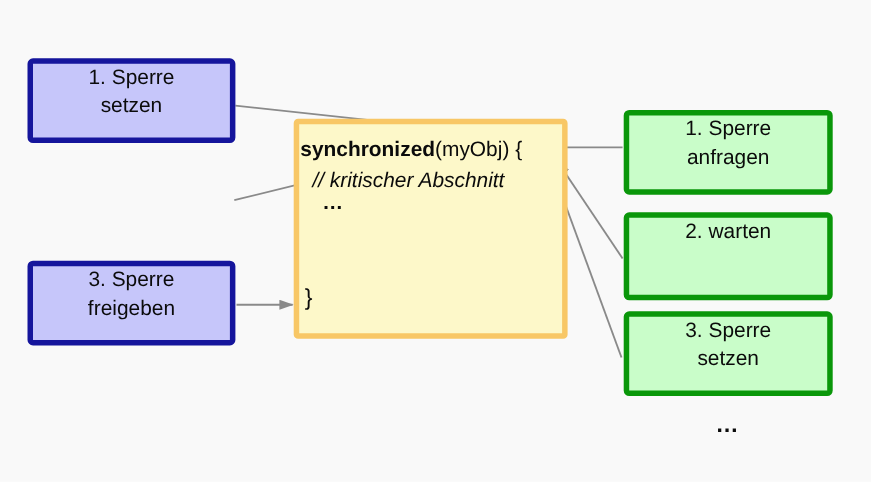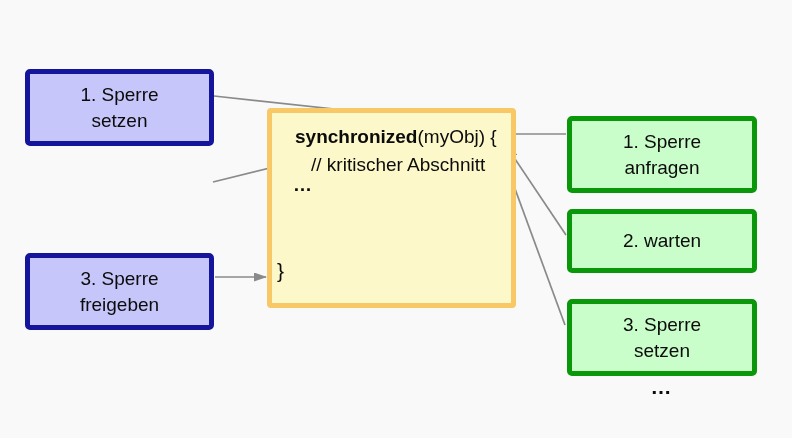--- a/index.html
+++ b/index.html
@@ -28,27 +28,25 @@
     stroke-width: 1.7;
   }
   .arrow-layer .head {
     fill: var(--arrow, #8a8a8a);
   }
   .box {
     position: absolute;
     box-sizing: border-box;
     border-radius: 5px;
     display: flex;
-    align-items: center;
     justify-content: center;
     text-align: center;
     font-size: 19px;
     line-height: 26px;
     white-space: pre-line;
-    margin-top: 16px;
   }
   .box.blue {
     background: var(--blue_fill, #c6c6fa);
     border: 5px solid var(--blue_border, #15159c);
     left: 25px;
     width: 189px;
     height: 77px;
   }
   .box.green {
     background: var(--green_fill, #c9fdc9);
@@ -113,32 +111,32 @@
   <div class="box blue" style="top:53px;">
     <span>1. Sperre
 setzen</span>
   </div>
   <div class="box blue" style="top:237px;">
     <span>3. Sperre
 freigeben</span>
   </div>
 
   <div class="code-box"></div>
-  <div class="code-line" style="left:295px; top:126px;">
+  <div class="code-line" style="left:273px; top:126px;">
     <span class="kw">synchronized</span><span>(myObj) {</span>
   </div>
-  <div class="code-line" style="left:311px; top:154px;">// kritischer Abschnitt</div>
+  <div class="code-line" style="left:284px; top:154px;font-style:italic;">// kritischer Abschnitt</div>
   <div class="code-line" style="left:293px; top:174px; font-weight:bold;">…</div>
   <div class="code-line brace" style="left:277px; top:260px;">}</div>
 
   <div class="box green" style="top:100px;">
     <span>1. Sperre
 anfragen</span>
   </div>
-  <div class="box green" style="top:193px; height:64px;">
+  <div class="box green" style="top:193px; height:80px;">
     <span>2. warten</span>
   </div>
   <div class="box green" style="top:283px;">
     <span>3. Sperre
 setzen</span>
   </div>
 
   <div class="more">…</div>
 
 </div>

